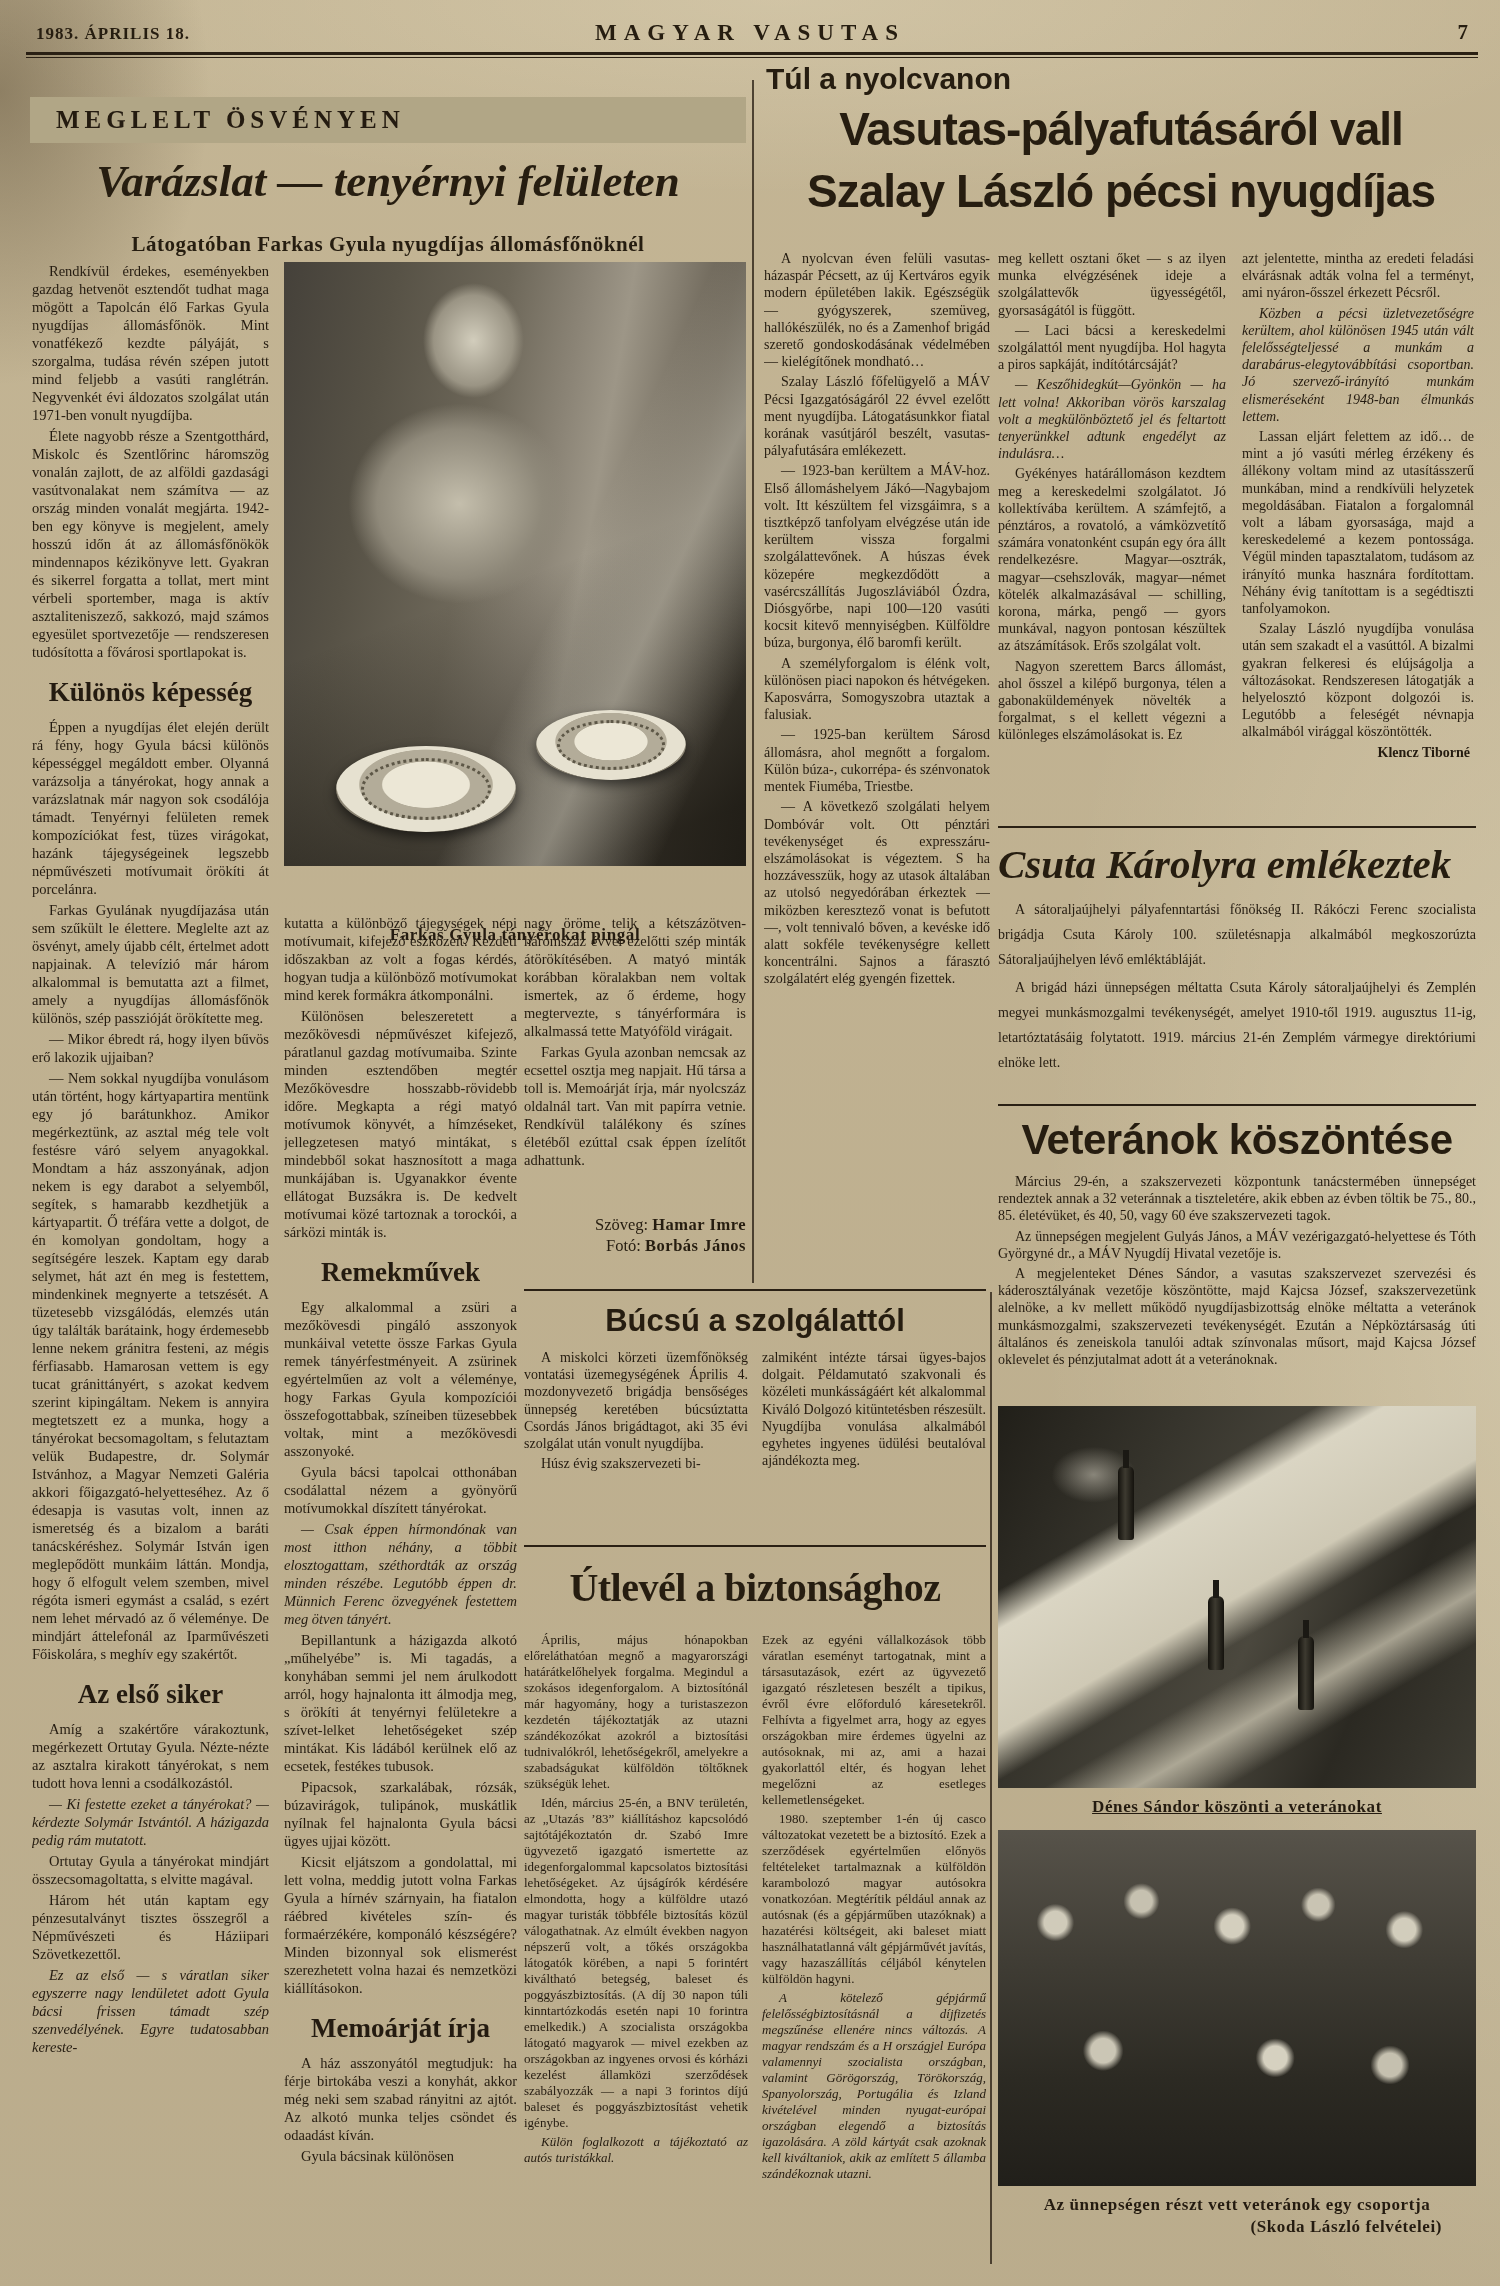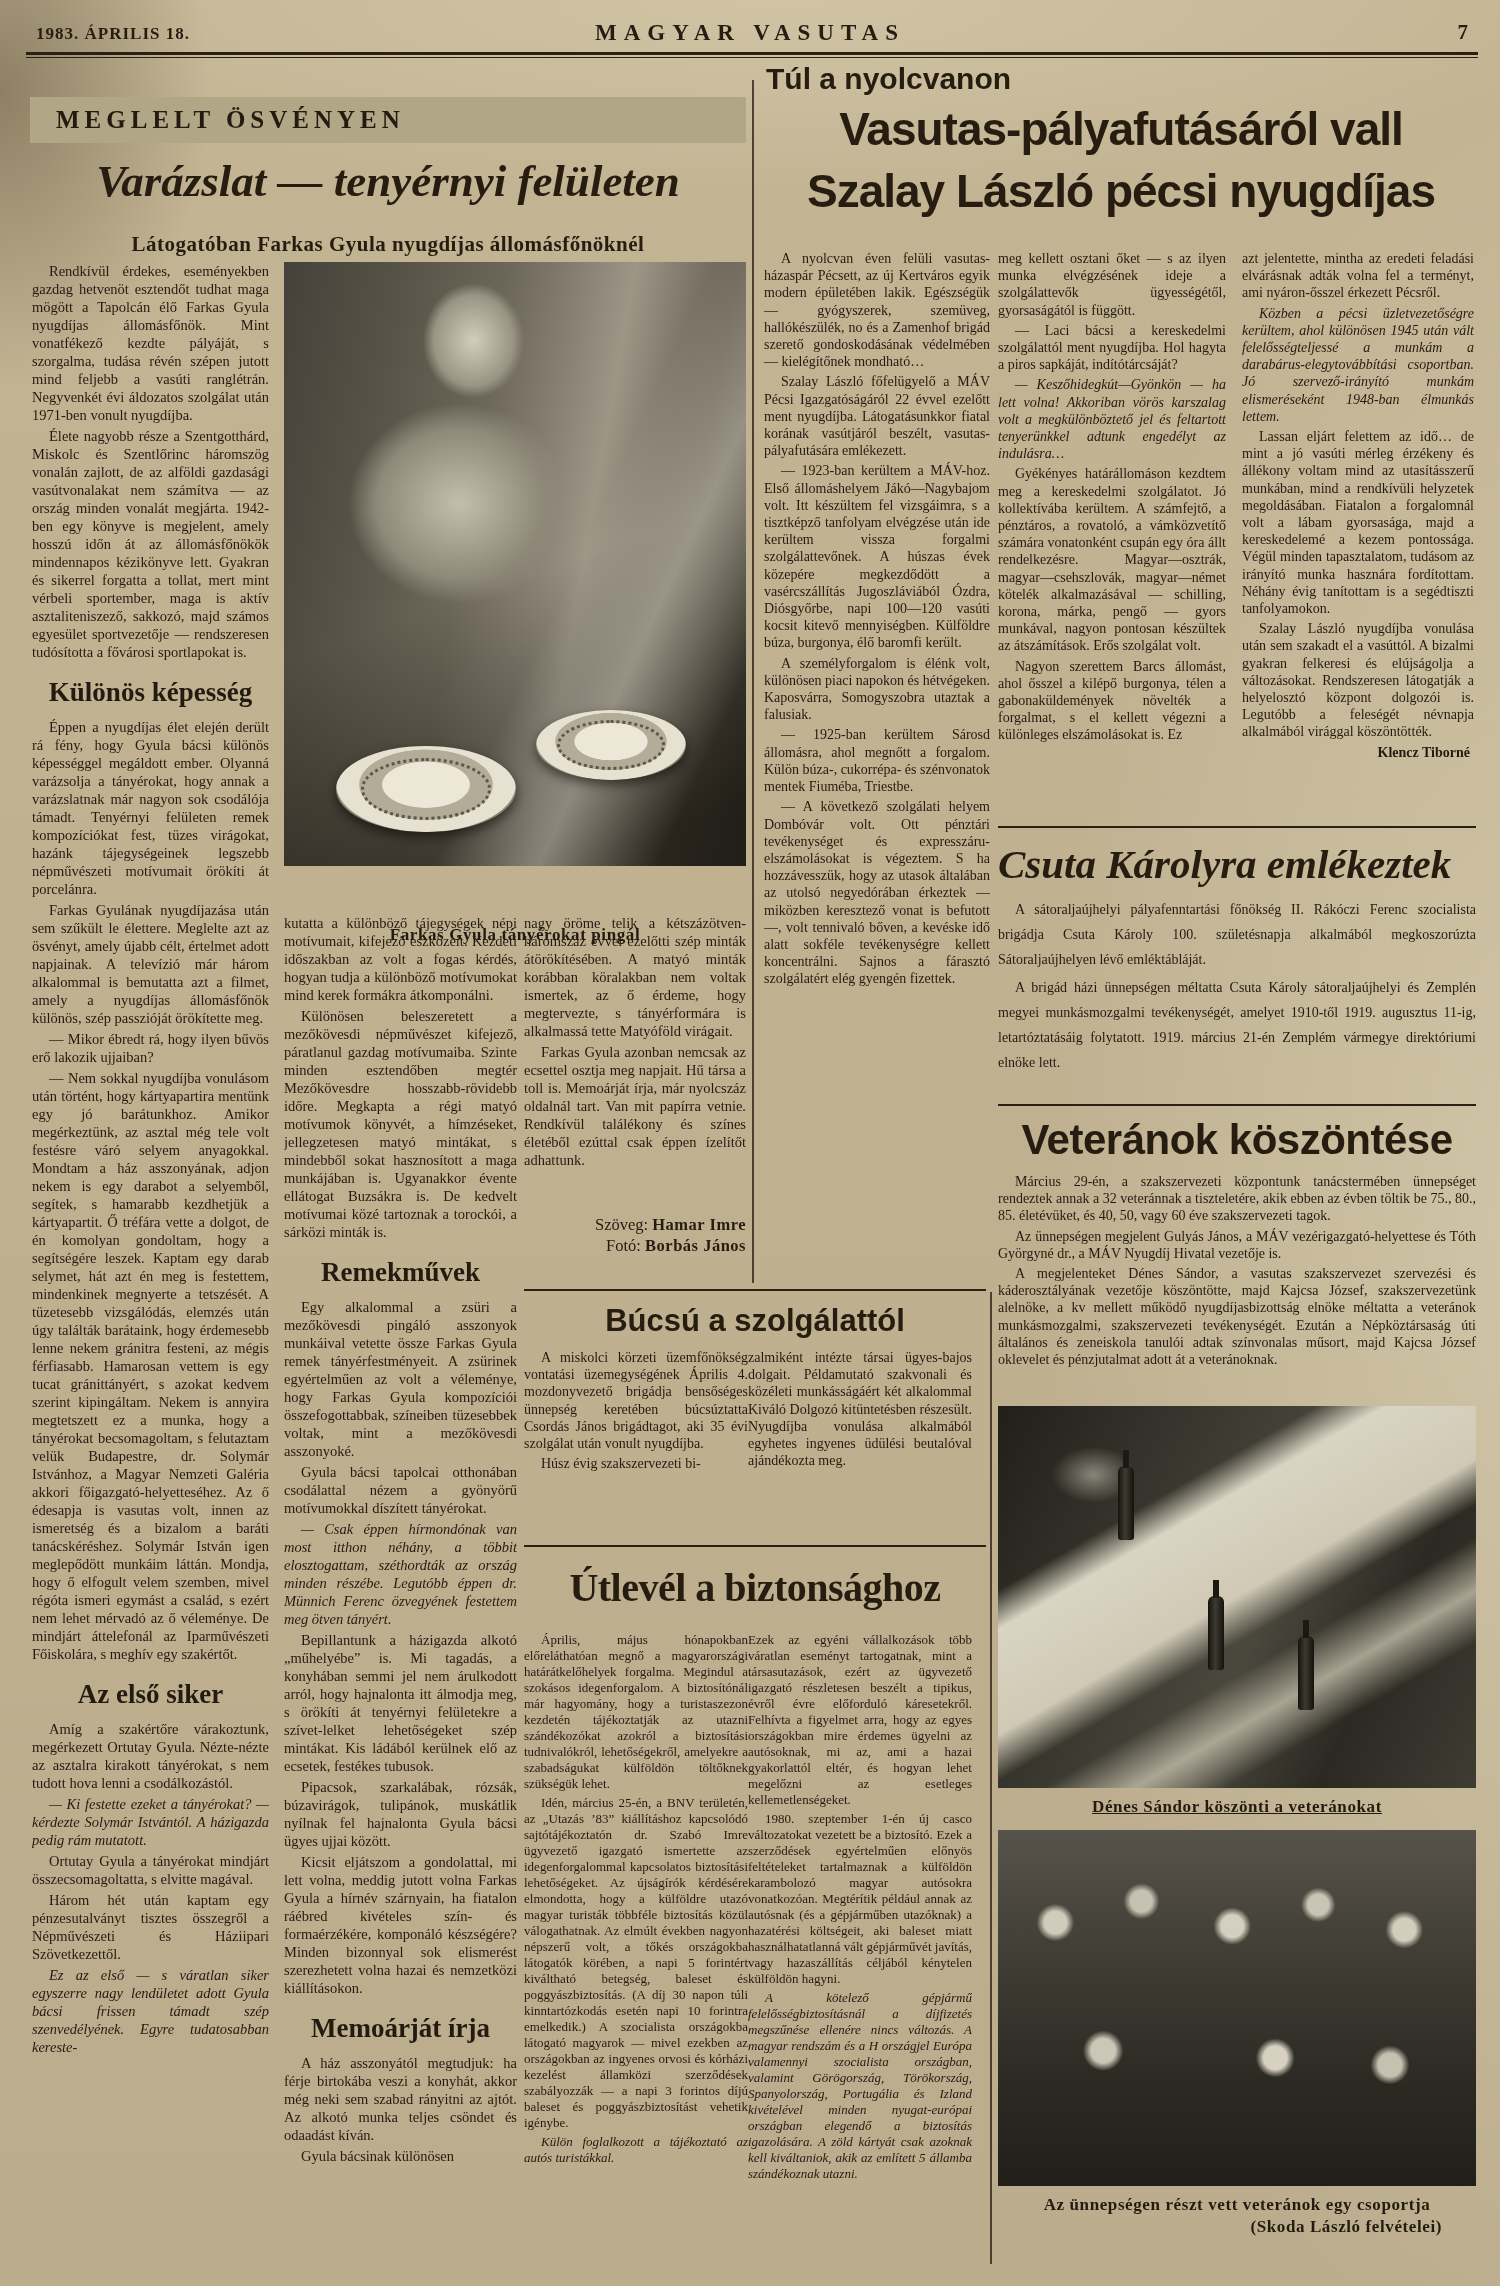--- a/index.html
+++ b/index.html
@@ -48,21 +48,21 @@
   }
   .plate{position:absolute;border-radius:50%;background:radial-gradient(ellipse at 50% 45%, #ece7d6 0 34%, #b3ac99 35% 52%, #e6e1d0 53% 70%, #8a8372 71% 100%);box-shadow:0 5px 12px rgba(0,0,0,.55);}
   .plate .ring{position:absolute;left:14%;top:14%;right:14%;bottom:14%;border-radius:50%;border:3px dotted #5d5747;}
   .plate1{left:52px;bottom:34px;width:180px;height:86px;}
   .plate2{left:252px;bottom:86px;width:150px;height:70px;}
   .caption{font:bold 17px/22px "Liberation Serif",serif;letter-spacing:.6px;color:#241b10;}
   .caption-farkas{position:absolute;left:284px;top:924px;width:462px;text-align:center;}
   
   .bucsu{position:absolute;left:524px;top:1289px;width:462px;height:258px;border-top:2px solid #2a2014;border-bottom:2px solid #2a2014;box-sizing:border-box;}
   .bucsu h2{margin:12px 0 10px;text-align:center;font:bold 31px "Liberation Sans",sans-serif;}
-  .twocols{display:flex;}
+  .twocols{display:flex;gap:14px;}
   .bucsu .c{width:224px;height:178px;font-size:14px;line-height:17.2px;}
   
   .utlevel{position:absolute;left:524px;top:1560px;width:462px;height:726px;}
   .utlevel h2{margin:4px 0 21px;text-align:center;font:bold 40px "Liberation Serif",serif;letter-spacing:-.5px;}
   .utlevel .c{width:224px;height:640px;font-size:13px;line-height:16px;}
   
   .vrule{position:absolute;width:2px;background:rgba(42,32,20,.78);}
   .vrule-mid{left:752px;top:80px;height:1203px;}
   .vrule-right{left:990px;top:1292px;height:972px;}
   

